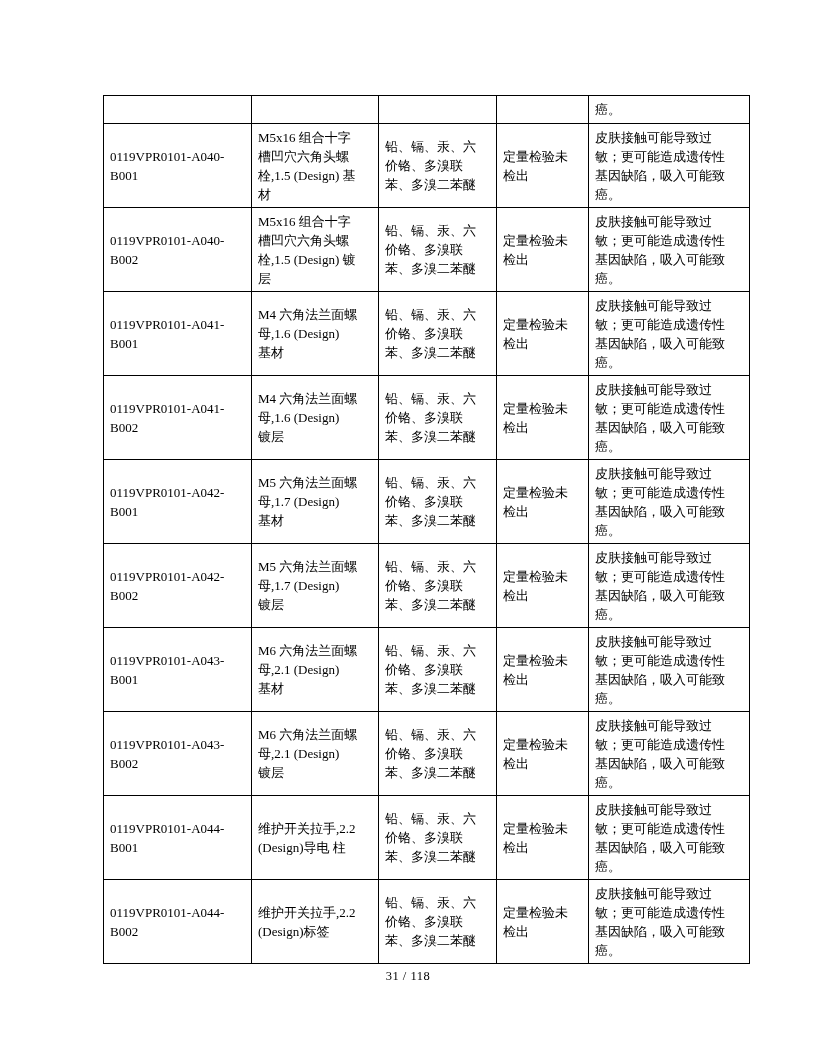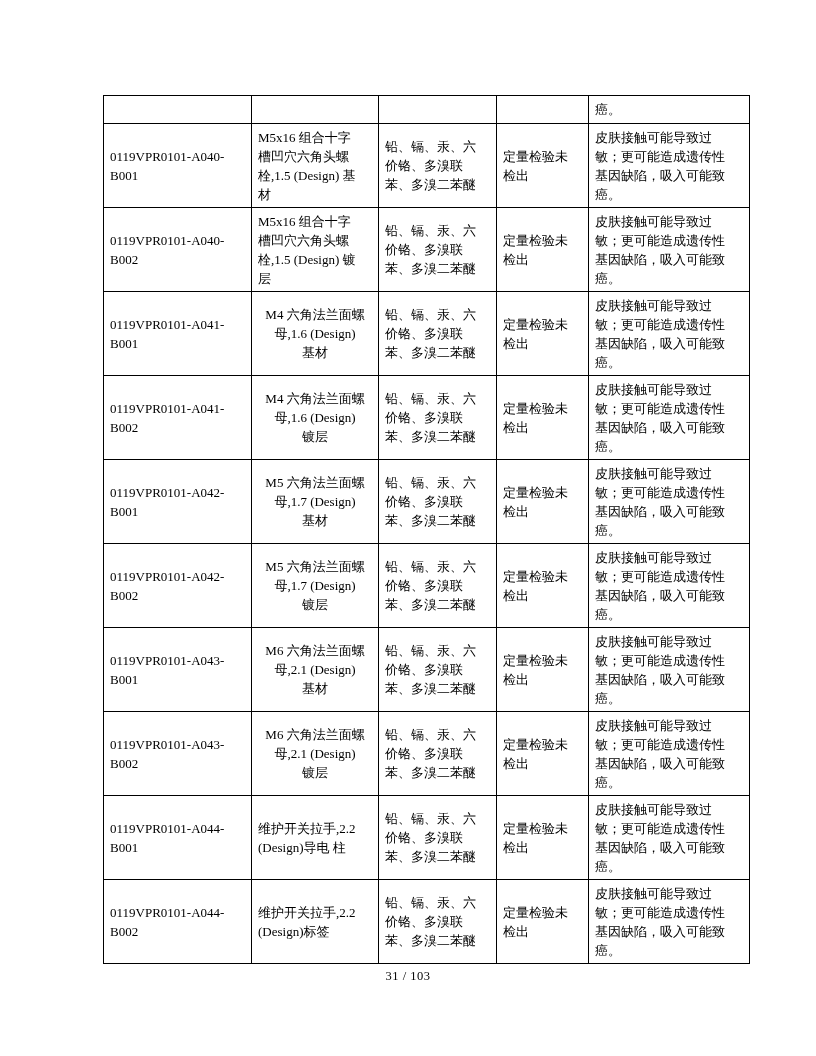--- a/index.html
+++ b/index.html
@@ -32,21 +32,21 @@
   }
   col.c1 { width: 148px; }
   col.c2 { width: 127px; }
   col.c3 { width: 118px; }
   col.c4 { width: 92px; }
   col.c5 { width: 161px; }
   tr.cont-row { height: 28px; }
   tr.data-row { height: 84px; }
   td.c-haz { vertical-align: middle; }
   
-  tbody tr:nth-child(n+4):nth-child(-n+9) td.c-desc { text-align: center; }
+  tbody tr:nth-child(n+4):nth-child(-n+9) td.c-desc { }
   .footer {
     position: absolute;
     left: 0;
     right: 0;
     top: 969px;
     text-align: center;
     font-size: 12.5px;
     letter-spacing: 0.5px;
   }
 </style>
@@ -237,15 +237,15 @@
         <td class="c-res">定量检验未
 检出</td>
         <td class="c-haz">皮肤接触可能导致过
 敏；更可能造成遗传性
 基因缺陷，吸入可能致
 癌。</td>
       </tr>
     </tbody>
   </table>
 
-  <div class="footer">31 / 103</div>
+  <div class="footer">31 / 118</div>
 
 </div>
 
 </body></html>

